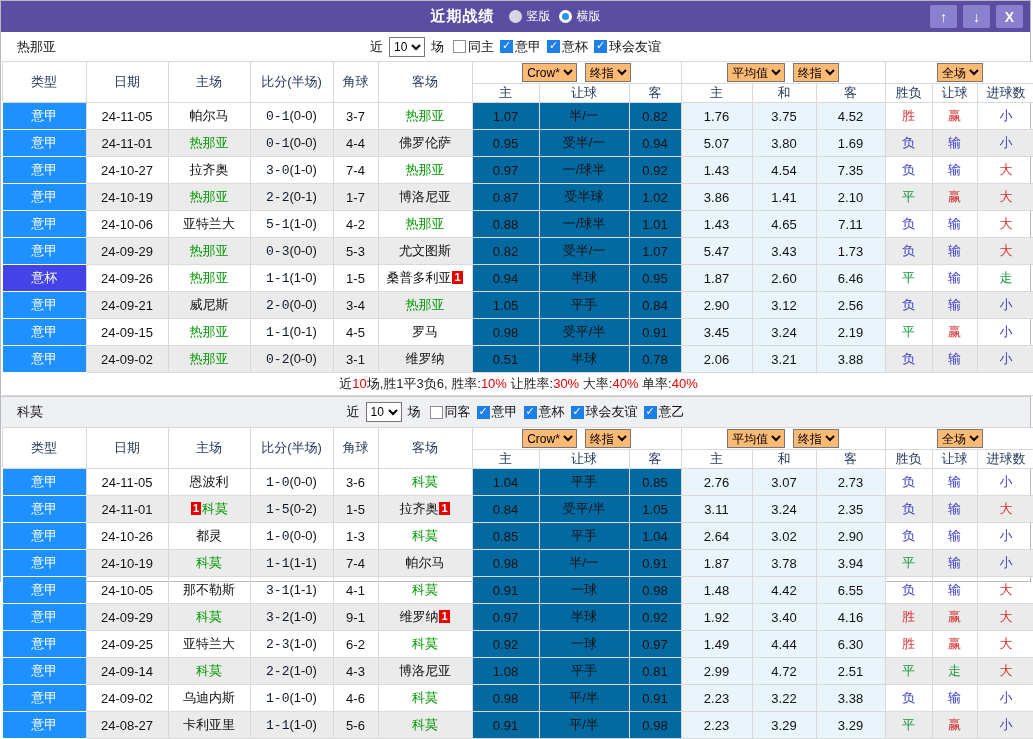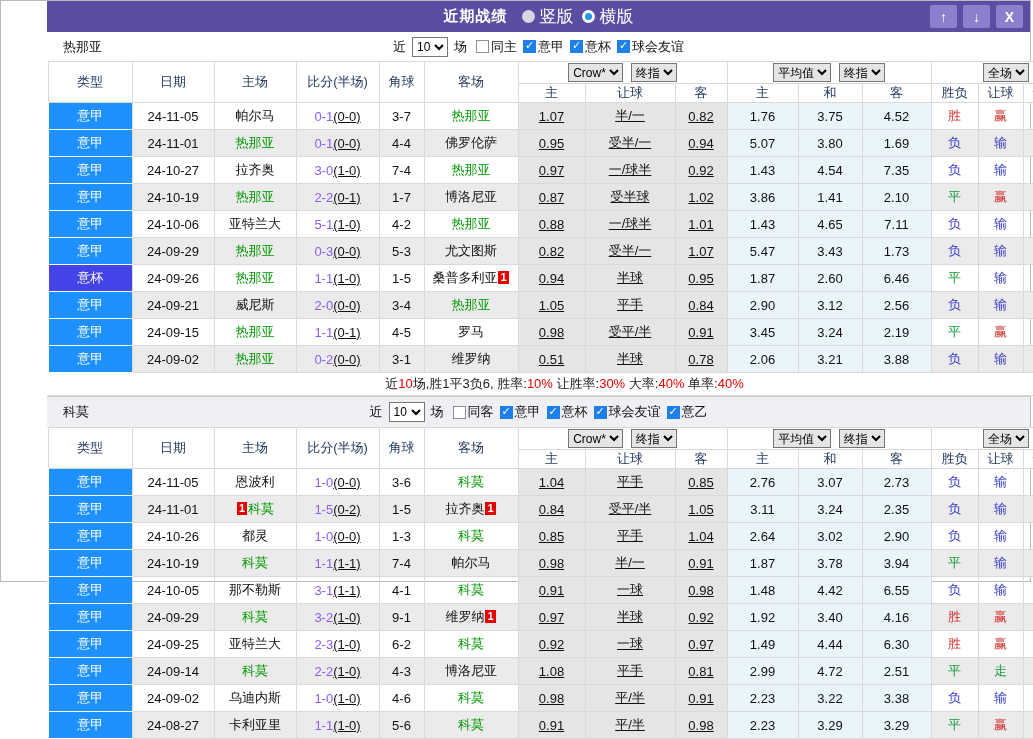--- a/index.html
+++ b/index.html
@@ -1,22 +1,22 @@
 <!DOCTYPE html>
 <html><head>
 <meta charset="utf-8">
 <style>
   html,body{margin:0;padding:0;background:#fff;}
   body{width:1033px;height:739px;overflow:hidden;font-family:"Liberation Sans","DejaVu Sans",sans-serif;}
-  .window{width:1031px;height:582px;border:1px solid #b9b9c4;box-sizing:border-box;background:#fff;padding-left:46px;}
+  .window{width:1031px;height:582px;border:1px solid #b9b9c4;box-sizing:border-box;background:#fff;}
 
   
   .titlebar{height:31px;background:#5b4ea2;position:relative;display:flex;align-items:center;justify-content:center;color:#fff;}
   .titlebar .title{font-size:15px;font-weight:bold;letter-spacing:1px;}
-  .titlebar .radios{display:flex;align-items:flex-end;margin-left:14px;gap:8px;font-size:17px;}
+  .titlebar .radios{display:flex;align-items:flex-end;margin-left:14px;gap:8px;font-size:12px;}
   .radio-opt{display:flex;align-items:center;gap:5px;cursor:default;}
   .radio{width:13px;height:13px;border-radius:50%;display:inline-block;box-sizing:border-box;}
   .radio.plain{background:#d7d7e3;}
   .radio.dot{background:#2196e8;border:3px solid #fff;}
   .winbtns{position:absolute;right:7px;top:4px;display:flex;gap:6px;}
   .winbtn{width:27px;height:23px;background:#8b80ce;color:#fff;font-size:14px;font-weight:bold;
           display:flex;align-items:center;justify-content:center;border-radius:2px;cursor:pointer;}
 
   
   .band{height:29px;position:relative;display:flex;align-items:center;justify-content:center;font-size:13px;color:#111;background:#fff;}
@@ -30,30 +30,30 @@
   .cb.checked{background:#1e7fe8;border-color:#1e7fe8;}
   .cb.checked::after{content:"✓";color:#fff;font-size:11px;font-weight:bold;position:absolute;left:1px;top:-2px;}
   .cb-label{margin-left:1px;}
 
   
   table{table-layout:fixed;width:1033px;border-collapse:collapse;}
   th,td{border:1px solid #d9d9d9;overflow:hidden;white-space:nowrap;text-align:center;padding:0;}
   thead th{background:#fff;color:#243a5e;font-weight:normal;font-size:13px;}
   thead tr.h1 th{height:21px;}
   thead tr.h2 th{height:17px;}
-  thead select{font-size:12px;height:19px;border:1px solid #767676;background:#e5e5e5;margin:0 2px;}
+  thead select{font-size:12px;height:19px;border:1px solid #767676;background:#fdba74;margin:0 2px;}
   tbody td{height:26px;font-size:13px;color:#111;}
   tbody tr:nth-child(even) td.plain{background:#ebebeb;}
   td.c-league{background:#1e90ff;color:#fff;border-top:1px solid #fff;border-bottom:1px solid #fff;border-left:2px solid #fff;}
   td.c-league.cup{background:#4343e8;}
-  td.crow{background:#e5e5e5;text-decoration:underline;}
+  td.crow{background:#0369a1;}
   td.avg{background:#e9f4fb;margin-left:12px;}
   .focus{color:#009900;}
-  .sc{color:#8b5cf6;}
-  .half{color:#111;text-decoration:underline;}
+  .sc{color:#0f172a;font-family:Liberation Mono, monospace;}
+  .half{color:#111;}
   .badge{display:inline-block;background:#e60000;color:#fff;font-size:11px;font-weight:bold;line-height:13px;
          padding:0 2px;margin:0 1px;vertical-align:1px;}
   .res-r{color:#d43030;}
   .res-g{color:#159a3c;}
   .res-b{color:#3a3ac8;}
   tfoot td{height:22px;background:#fff;font-size:13px;color:#222;border-left:none;border-right:none;}
   tfoot .red{color:#e60000;}
 </style>
 </head>
 <body>

